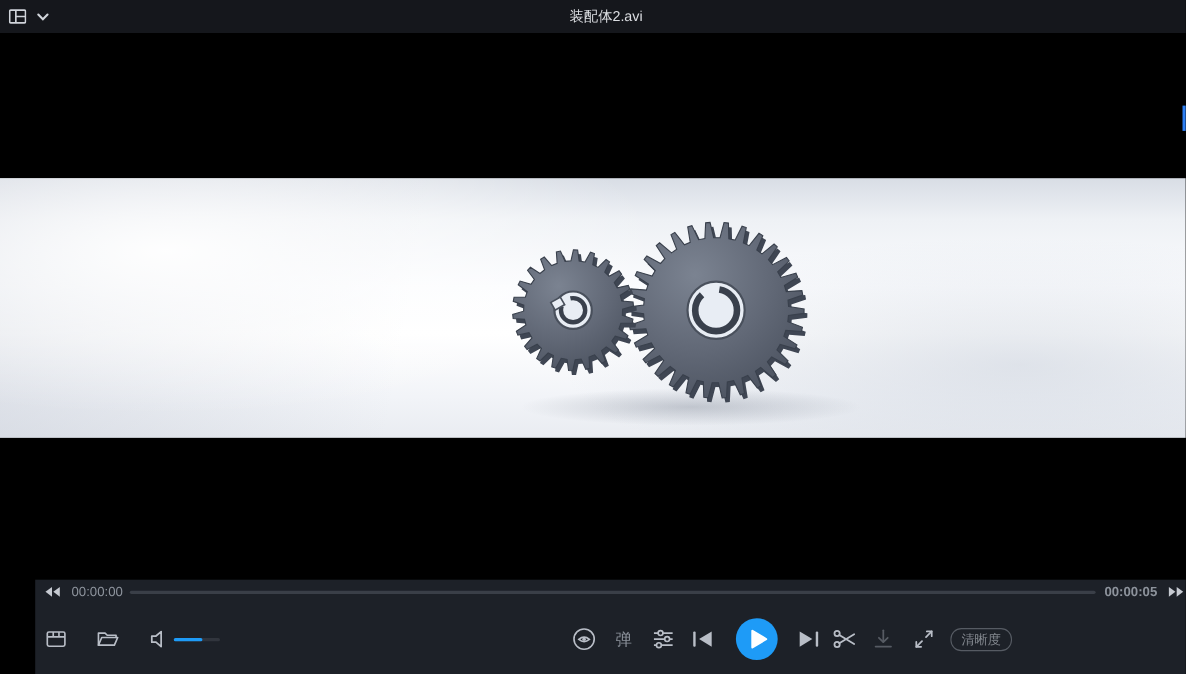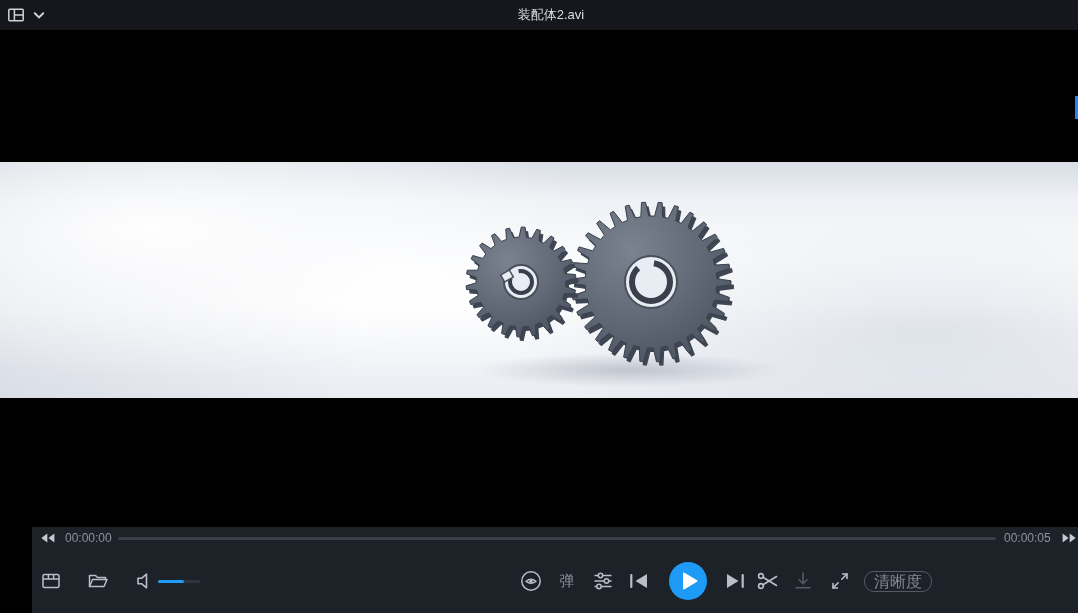--- a/index.html
+++ b/index.html
@@ -32,21 +32,21 @@
   .stop{position:absolute;left:1053px;top:6px;width:9px;height:9px;background:#c6cad1;border-radius:1px;cursor:pointer;}
   .cbtn{position:absolute;top:42px;width:24px;height:24px;display:flex;align-items:center;justify-content:center;
         color:#b9bec7;cursor:pointer;}
   .cbtn.disabled{color:#565b63;}
   .danmaku{font-size:15px;color:#8d939c;}
   .vol-track{position:absolute;left:126px;top:53px;width:42px;height:3px;border-radius:2px;background:#31353d;cursor:pointer;}
   .vol-fill{position:absolute;left:0;top:0;height:3px;width:26px;border-radius:2px;background:#1e9bf7;}
   .play-btn{position:absolute;left:637px;top:35px;width:38px;height:38px;border-radius:50%;
             background:#1e9bf7;display:flex;align-items:center;justify-content:center;cursor:pointer;}
   .quality{position:absolute;left:832px;top:44px;height:19px;padding:0 9px;border:1px solid #565b63;border-radius:10px;
-           color:#83888f;font-size:16px;line-height:19px;cursor:pointer;white-space:nowrap;}
+           color:#83888f;font-size:12px;line-height:19px;cursor:pointer;white-space:nowrap;}
 </style>
 </head>
 <body>
 
 <div class="topbar">
   <div class="tb-left">
     <span class="tb-icon">
       <svg width="16" height="14" viewBox="0 0 16 14" fill="none" stroke="currentColor" stroke-width="1.5">
         <rect x="0.8" y="1.2" width="14.4" height="11.6" rx="1"></rect>
         <line x1="6.4" y1="1.2" x2="6.4" y2="12.8"></line>
@@ -99,21 +99,21 @@
 <div class="chrome">
 
   <span class="pr-icon" style="left:8px;">
     <svg width="16" height="12" viewBox="-9 -6 18 12" fill="currentColor">
       <polygon points="-0.8,-5 -0.8,5 -7.5,0"></polygon>
       <polygon points="7.2,-5 7.2,5 0.5,0"></polygon>
     </svg>
   </span>
   <span class="time" style="left:33px;">00:00:00</span>
   <div class="track"></div>
-  <span class="time" style="left:972px;">00:00:05</span>
+  <span class="time" style="left:972px;font-weight:bold;">00:00:05</span>
   <span class="pr-icon" style="left:1029px;">
     <svg width="16" height="12" viewBox="-9 -6 18 12" fill="currentColor">
       <polygon points="0.8,-5 0.8,5 7.5,0"></polygon>
       <polygon points="-7.2,-5 -7.2,5 -0.5,0"></polygon>
     </svg>
   </span>
   <span class="stop"></span>
 
   <span class="cbtn" style="left:7px;">
     <svg width="22" height="20" viewBox="-11 -10 22 20" fill="none" stroke="currentColor" stroke-width="1.5" stroke-linejoin="round">

